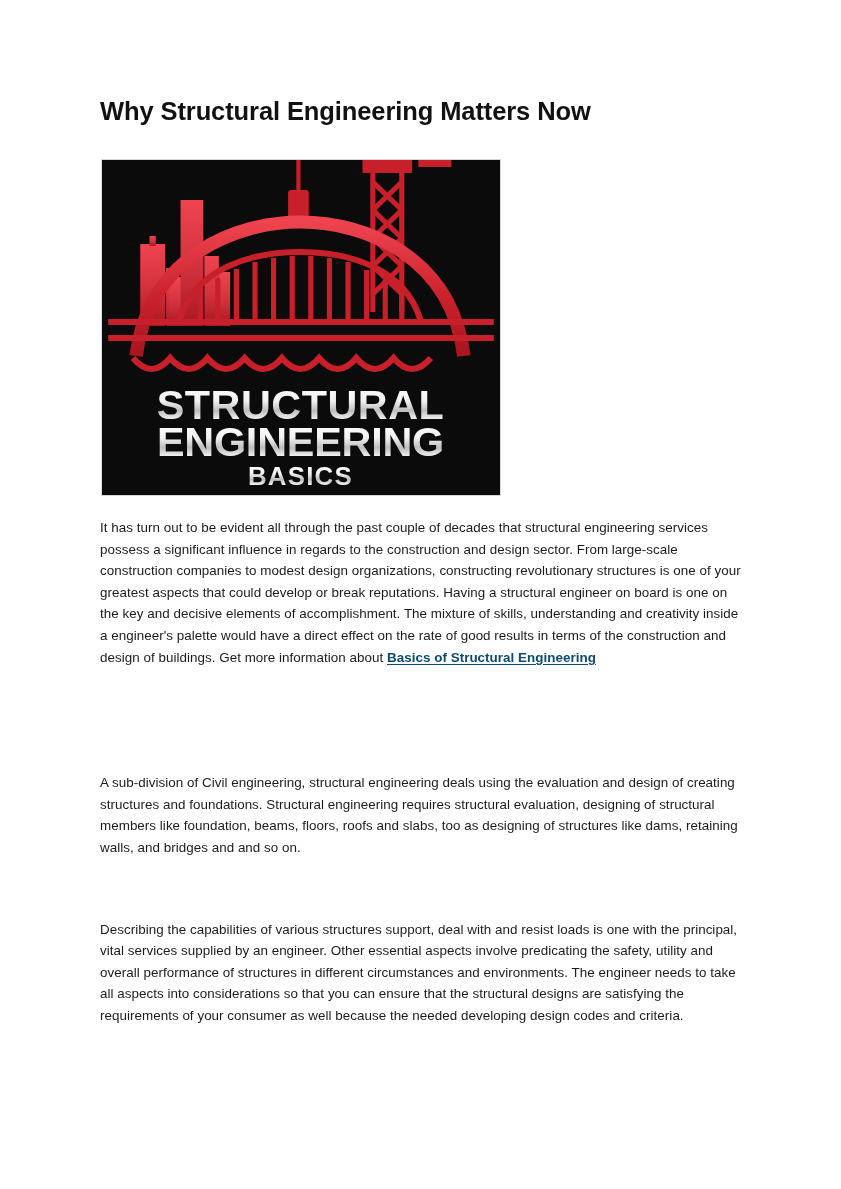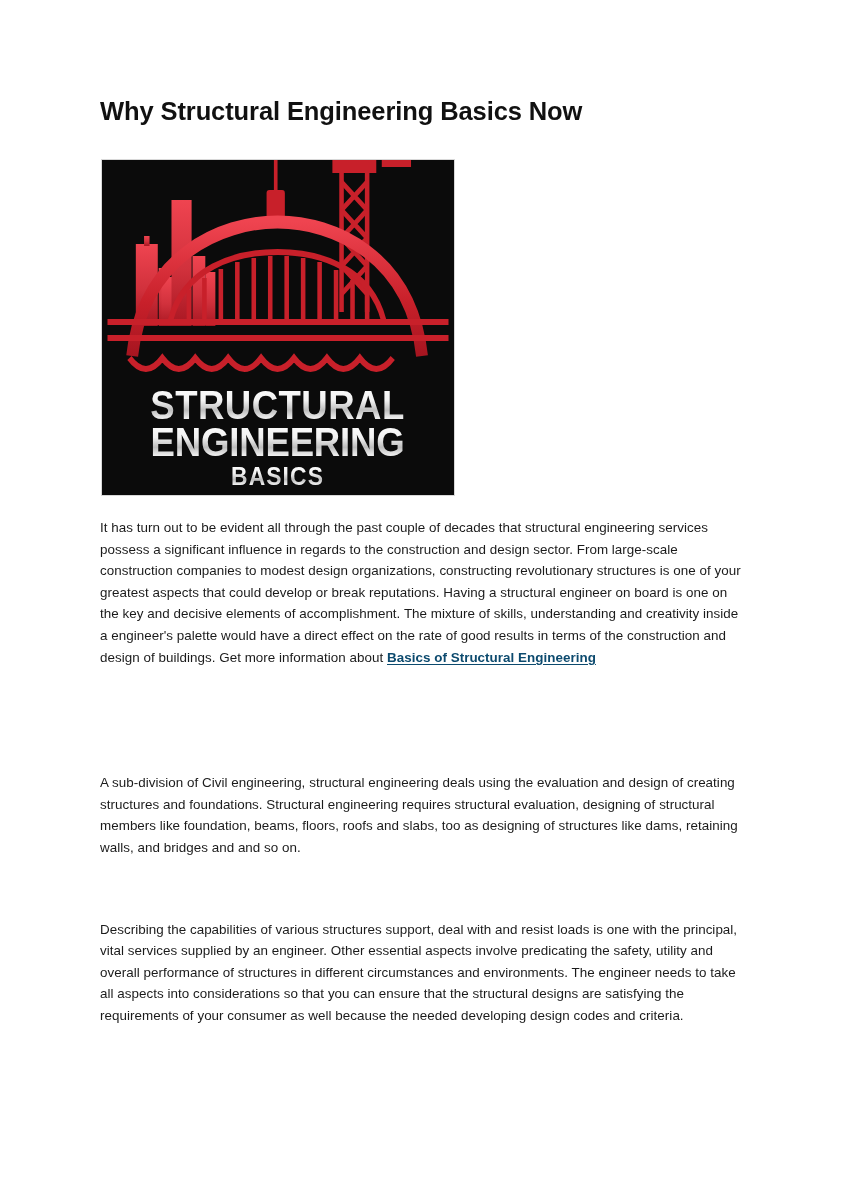--- a/index.html
+++ b/index.html
@@ -35,21 +35,21 @@
     font-weight: 700;
     letter-spacing: -0.1px;
     color: #111111;
     margin: 0 0 33px 0;
     line-height: 1.22;
     white-space: nowrap;
   }
 
   
   .hero-wrap {
-    width: 352px;
+    width: 398px;
     height: 335px;
     margin: 0 8px 22px 2px;
     position: relative;
     background: #0b0b0b;
     overflow: hidden;
     box-shadow: 0 0 0 1px #d8d8d8;
   }
   .hero-svg {
     display: block;
     width: 100%;
@@ -75,21 +75,21 @@
     text-underline-offset: 1.5px;
     text-decoration-thickness: 1.2px;
   }
 </style>
 </head>
 <body>
 
 <div class="page">
   <div class="content">
 
-    <h1 class="doc-title">Why Structural Engineering Basics Now</h1>
+    <h1 class="doc-title">Why Structural Engineering Matters Now</h1>
 
     <div class="hero-wrap">
       <svg class="hero-svg" viewBox="0 0 385 335" preserveAspectRatio="none">
         <defs>
           <linearGradient id="bldgGrad" x1="0" y1="0" x2="0" y2="1">
             <stop offset="0%" stop-color="#ef4450"></stop>
             <stop offset="55%" stop-color="#d1313c"></stop>
             <stop offset="100%" stop-color="#a81722"></stop>
           </linearGradient>
           <linearGradient id="archGrad" x1="0" y1="0" x2="0" y2="1">

